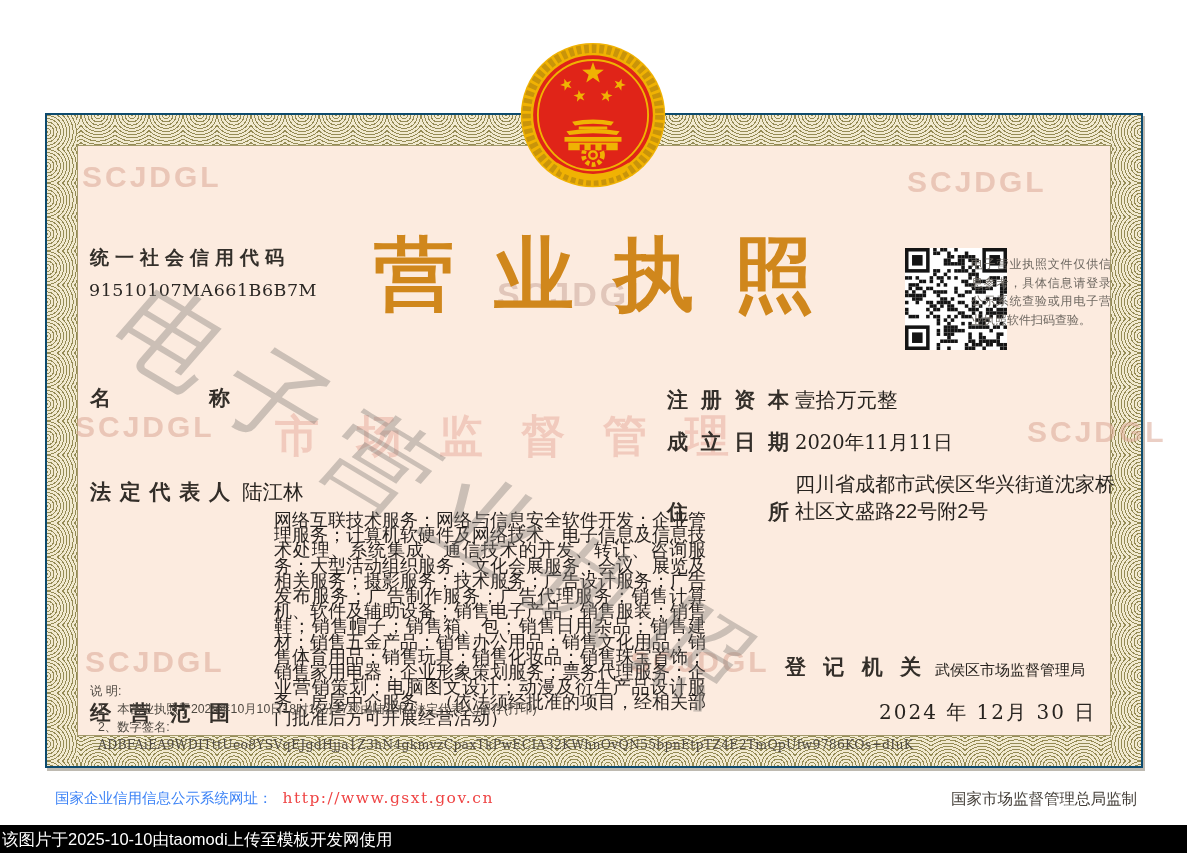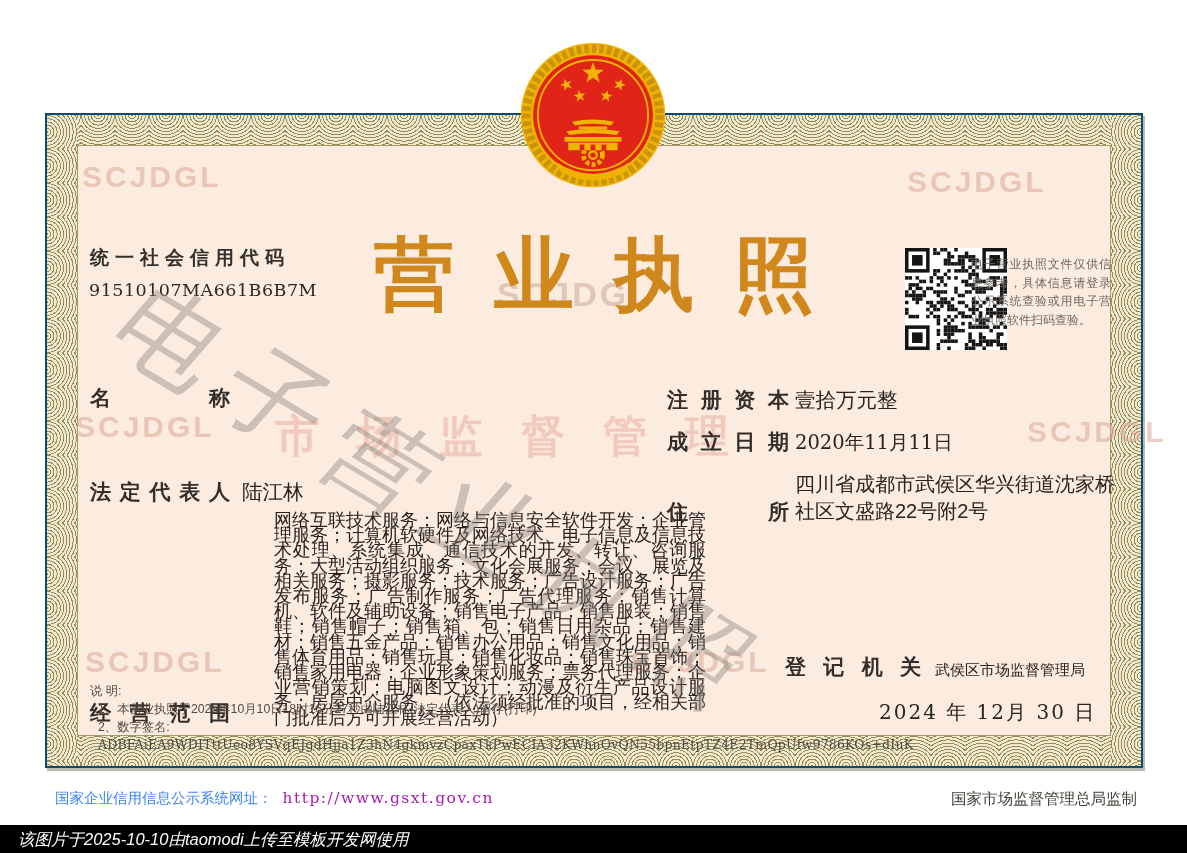--- a/index.html
+++ b/index.html
@@ -81,25 +81,25 @@
   .notes .n-line { padding-left:8px; }
   .sig { font-family:"DejaVu Serif",serif; font-size:12.5px; letter-spacing:0.2px; }
 
   
   .emblem { position:absolute; left:517px; top:39px; width:152px; height:156px; z-index:5; }
 
   
   .footer-left { position:absolute; left:55px; top:789px; white-space:nowrap; }
   .footer-left .f-label { font-size:14.5px; color:#3b82f6; }
   .footer-left .f-url { font-family:"DejaVu Serif",serif; font-size:15.5px; letter-spacing:1.5px;
-    color:#a21caf; margin-left:10px; }
+    color:#ef4444; margin-left:10px; }
   .footer-right { position:absolute; right:50px; top:789px; font-size:15.5px; color:#46413b; }
 
   .bottom-bar { position:absolute; left:0; bottom:0; width:100%; height:28px; background:#000000; }
-  .bottom-bar span { display:block; color:#ffffff; font-size:16.5px; line-height:28px; padding-left:18px;font-style:italic; }
+  .bottom-bar span { display:block; color:#ffffff; font-size:16.5px; line-height:28px; padding-left:2px; }
 </style>
 </head>
 <body>
 
 <div class="page">
 
   <div class="certificate">
 
     <div class="b-strip b-top"></div>
     <div class="b-strip b-bottom"></div>

